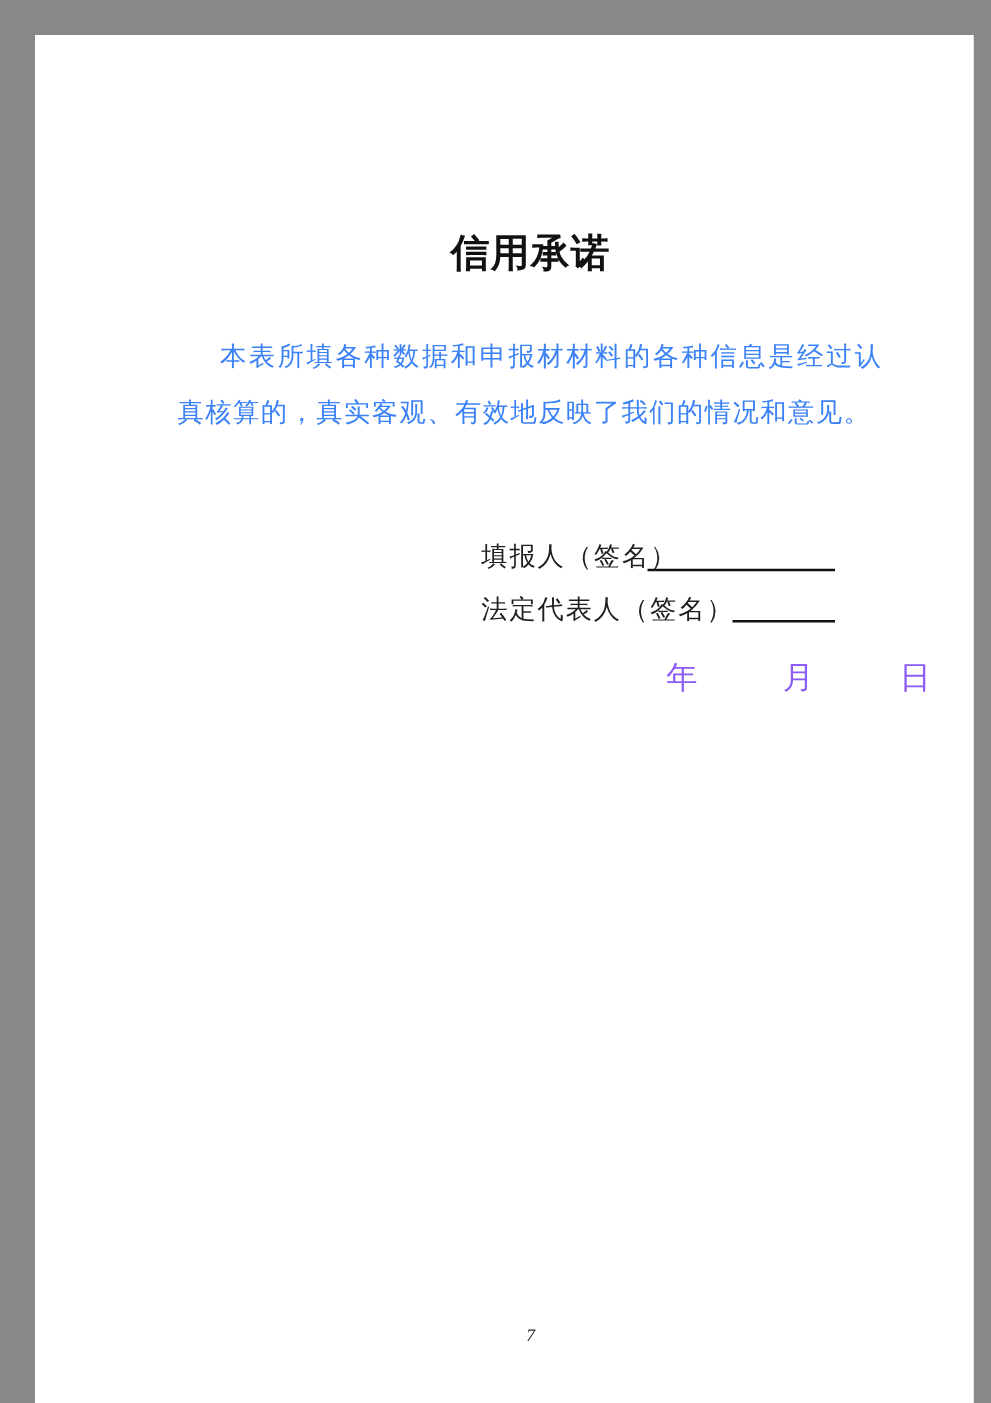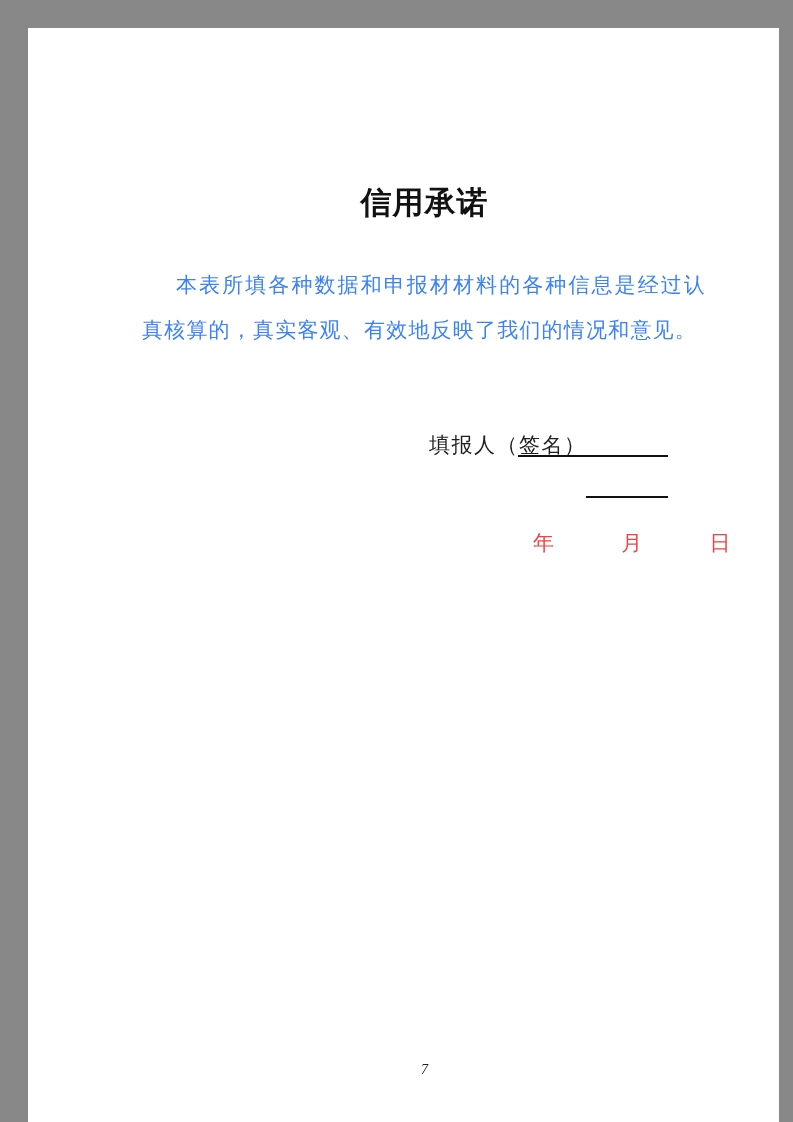--- a/index.html
+++ b/index.html
@@ -40,37 +40,36 @@
     color: #3b82f6;
   }
   .sig-line {
     position: absolute;
     left: 343px;
     font-size: 21px;
     line-height: 42px;
     letter-spacing: 1.5px;
     color: #1f1f1f;
     white-space: nowrap;
-    margin-left: 44px;
   }
   .sig-line.preparer { top: 382px; }
   .sig-line.legal-rep { top: 424px; }
   .sig-underline {
     position: absolute;
     border-bottom: 2px solid #111111;
   }
   .sig-underline.preparer-line { left: 490px; top: 399px; width: 150px; height: 18px; }
   .sig-underline.legal-rep-line { left: 558px; top: 440px; width: 82px; height: 18px; }
   .date-line {
     position: absolute;
     left: 477px;
     top: 466px;
-    font-size: 21px;
+    font-size: 25px;
     line-height: 42px;
-    color: #ef4444;
+    color: #8b5cf6;
     white-space: nowrap;
   }
   .date-line .date-part { display: inline-block; }
   .date-line .spaced { margin-right: 34px; }
   .page-number {
     position: absolute;
     top: 1020px;
     left: 0;
     width: 100%;
     text-align: center;
@@ -84,20 +83,21 @@
 
 <div class="page">
 
   <div class="doc-title">信用承诺</div>
 
   <div class="doc-paragraph">本表所填各种数据和申报材材料的各种信息是经过认真核算的，真实客观、有效地反映了我们的情况和意见。</div>
 
   <div class="sig-line preparer">填报人（签名）</div>
   <div class="sig-underline preparer-line"></div>
 
+  <div class="sig-line legal-rep">法定代表人（签名）</div>
   <div class="sig-underline legal-rep-line"></div>
 
   <div class="date-line">
     <span class="date-part spaced">年</span>
     <span class="date-part spaced">月</span>
     <span class="date-part">日</span>
   </div>
 
   <div class="page-number">7</div>
 

